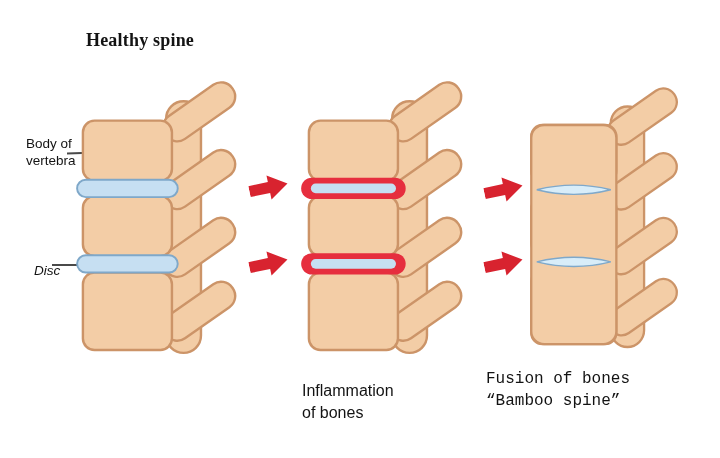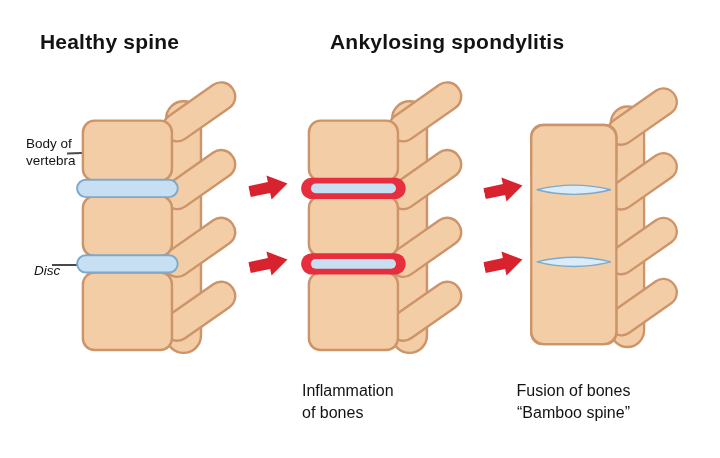--- a/index.html
+++ b/index.html
@@ -9,24 +9,25 @@
     width: 720px;
     height: 458px;
     margin: 0 auto;
     background: var(--background, #ffffff);
     font-family: "Liberation Sans", sans-serif;
     color: var(--text-color, #111111);
     overflow: hidden;
   }
   .title {
     position: absolute;
-    font-size: 21px;
+    font-size: 18px;
     font-weight: bold;
-    text-align: left;
+    text-align: center;
     letter-spacing: 0.2px;
+    font-family: Liberation Serif, serif;
   }
   .title-left  { left: 40px;  top: 30px; width: 200px; }
   .title-right { left: 330px; top: 30px; width: 285px; }
 
   .annot {
     position: absolute;
     font-size: 13.5px;
     line-height: 1.25;
     white-space: pre-line;
     margin-left: 12px;
@@ -78,29 +79,28 @@
   .arrow-c { left: 484px; top: 176px; }
   .arrow-d { left: 484px; top: 250px; }
 
   .caption {
     position: absolute;
     font-size: 16px;
     line-height: 1.4;
     white-space: pre-line;
   }
   .caption-inflammation { left: 302px; top: 380px; }
-  .caption-fusion { left: 486px; top: 380px; width: 175px; text-align: center; }
+  .caption-fusion { left: 486px; top: 368px; width: 175px; text-align: left; font-family: Liberation Mono, monospace; }
 </style>
 </head>
 <body>
 
 <div class="diagram">
 
   <div class="title title-left">Healthy spine</div>
-  <div class="title title-right">Ankylosing spondylitis</div>
 
   <div class="annot annot-body">Body of
 vertebra</div>
   <div class="leader leader-body"></div>
 
   <div class="annot annot-disc">Disc</div>
   <div class="leader leader-disc"></div>
 
   <svg class="spine spine-healthy" viewBox="0 0 200 310">
     <defs>

